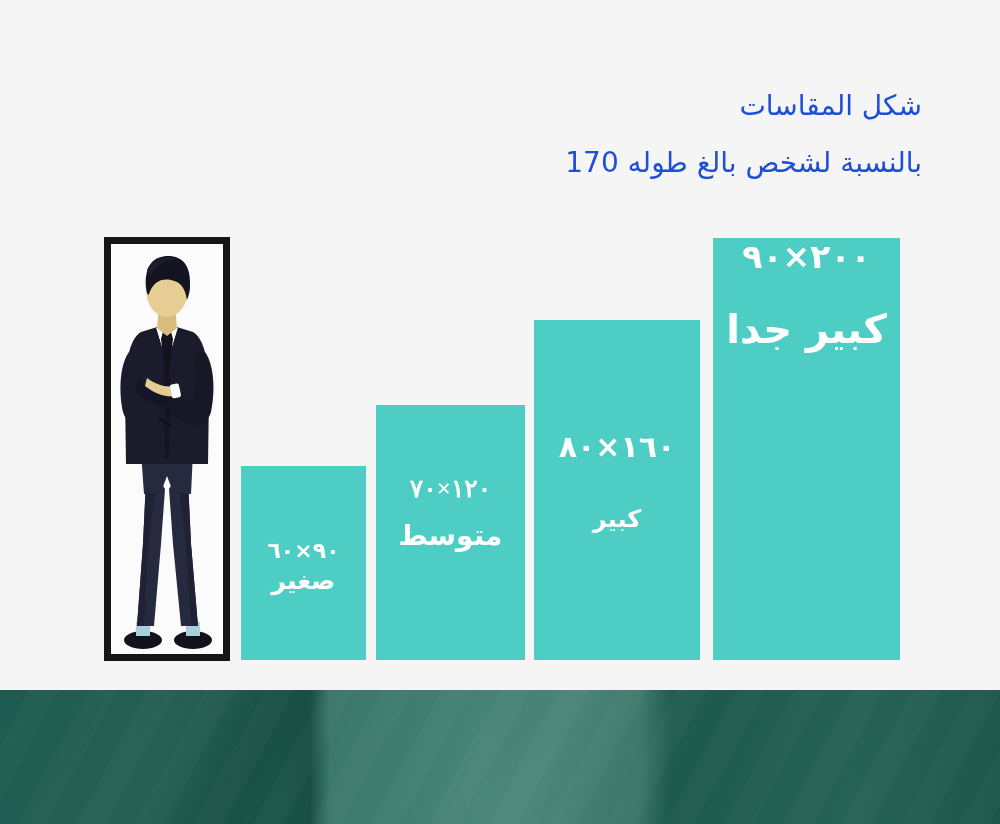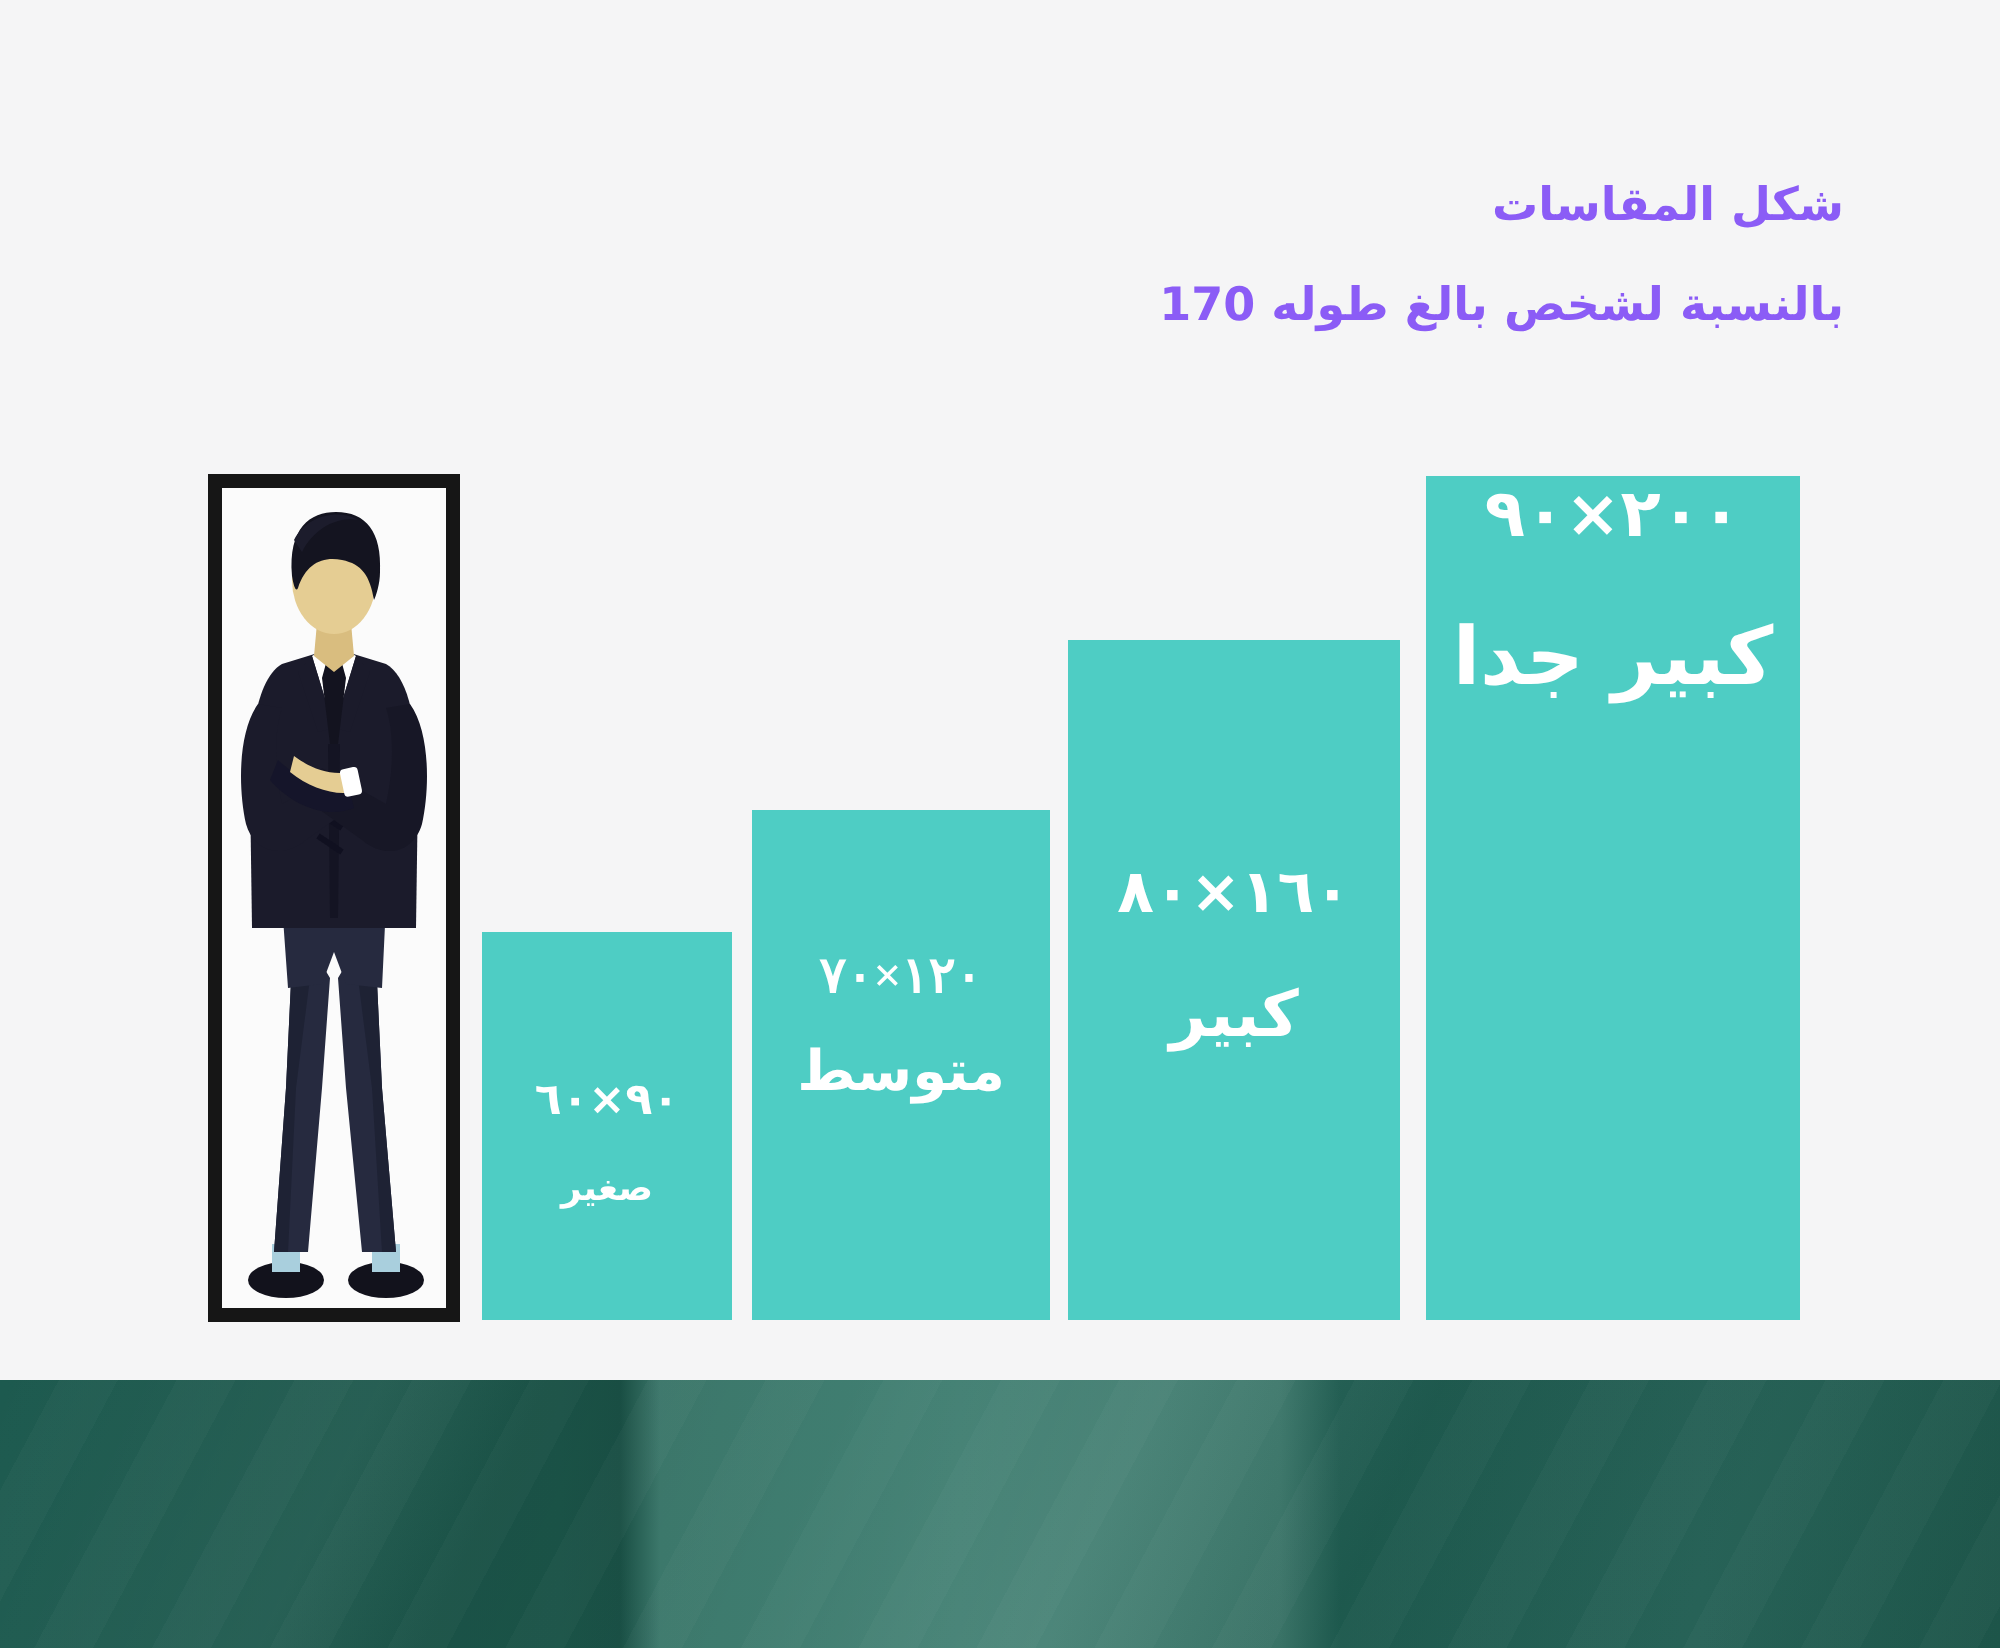--- a/index.html
+++ b/index.html
@@ -26,23 +26,23 @@
   
   .title-block {
     position: absolute;
     top: 88px;
     right: 78px;
     text-align: right;
     direction: rtl;
     line-height: 1.32;
   }
   .title-line {
-    color: #8b5cf6;
-    font-size: 23px;
-    font-weight: bold;
+    color: #1d4ed8;
+    font-size: 28px;
+    font-weight: normal;
     letter-spacing: 0px;
     white-space: nowrap;
   }
   .title-line.second {
     margin-top: 20px;
   }
 
   
   .person-frame {
     position: absolute;
@@ -77,29 +77,29 @@
     color: #ffffff;
     font-weight: bold;
     text-align: center;
     white-space: nowrap;
     line-height: 1.15;
   }
 
   
   .bar.s1 { left: 241px; top: 466px; width: 125px; height: 194px; padding-top: 72px; }
   .bar.s1 .bar-dim  { font-size: 22px; }
-  .bar.s1 .bar-name { font-size: 18px; margin-top: 22px; }
+  .bar.s1 .bar-name { font-size: 25px; margin-top: 4px; }
 
   .bar.s2 { left: 376px; top: 405px; width: 149px; height: 255px; padding-top: 70px; }
   .bar.s2 .bar-dim  { font-size: 25px; font-family: Liberation Serif, serif; }
   .bar.s2 .bar-name { font-size: 28px; margin-top: 16px; }
 
   .bar.s3 { left: 534px; top: 320px; width: 166px; height: 340px; padding-top: 110px; }
   .bar.s3 .bar-dim  { font-size: 30px; }
-  .bar.s3 .bar-name { font-size: 32px; margin-top: 24px; }
+  .bar.s3 .bar-name { font-size: 24px; margin-top: 41px; }
 
   .bar.s4 { left: 713px; top: 238px; width: 187px; height: 422px; }
   .bar.s4 .bar-dim  { font-size: 33px; }
   .bar.s4 .bar-name { font-size: 40px; margin-top: 30px; }
 
   
   .bottom-band {
     position: absolute;
     left: 0;
     top: 690px;

